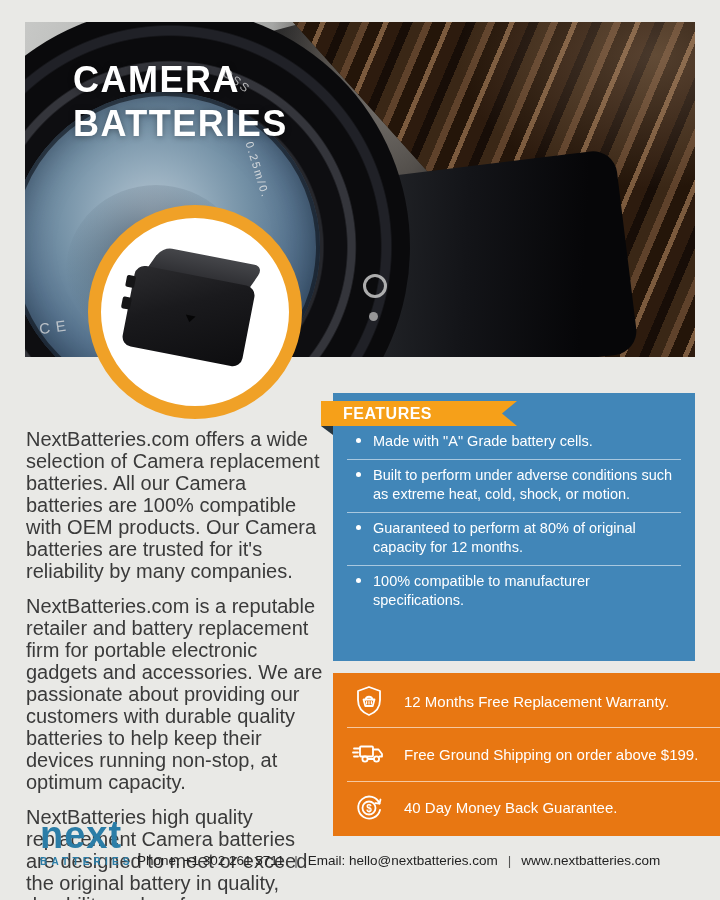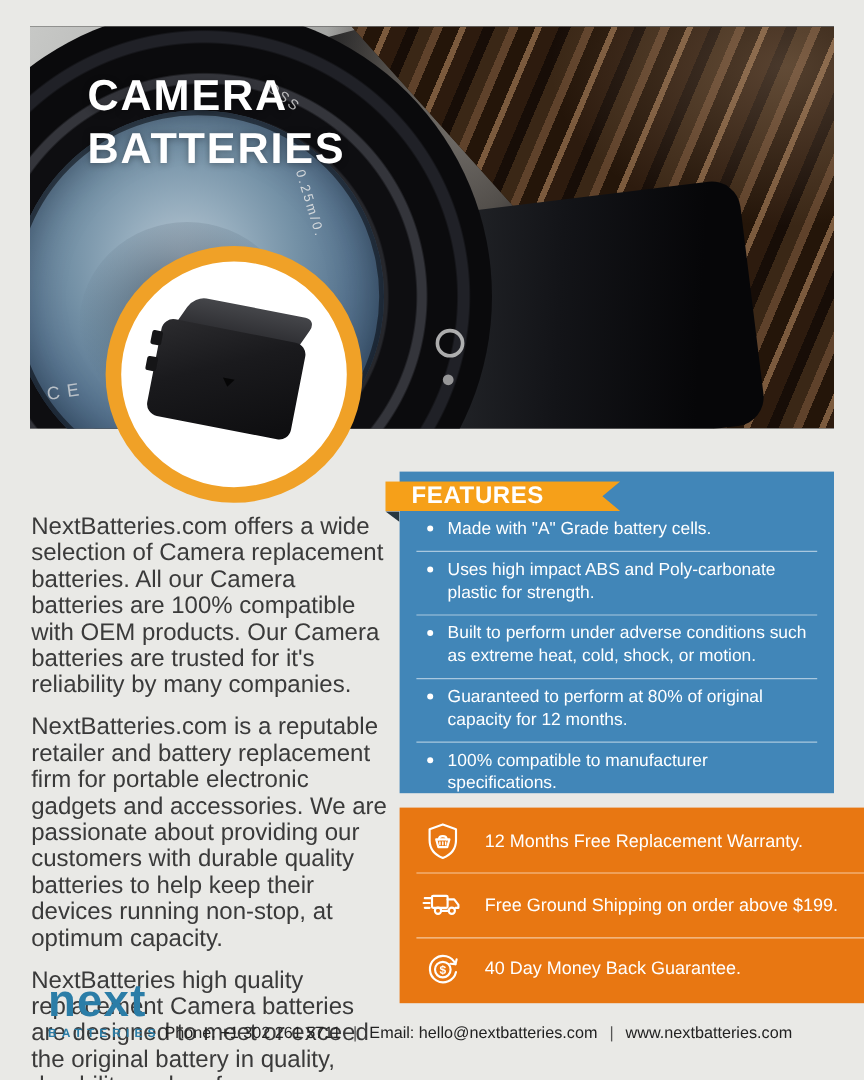--- a/index.html
+++ b/index.html
@@ -74,21 +74,21 @@
   #features{position:absolute;left:333px;top:393px;width:362px;height:268px;background:#4186b8;
         box-sizing:border-box;padding:33px 14px 0 14px;overflow:hidden;}
   #features ul{list-style:none;margin:0;padding:0;}
   .feat{position:relative;padding:6px 2px 8px 26px;font-size:14.5px;line-height:19px;color:#fff;
         border-bottom:1px solid rgba(255,255,255,.55);}
   .feat:last-child{border-bottom:none;}
   .feat::before{content:"";position:absolute;left:9px;top:12px;width:5px;height:5px;
         border-radius:50%;background:#fff;}
   #ribbon{position:absolute;left:321px;top:401px;width:196px;height:25px;background:#f6a019;z-index:6;
         clip-path:polygon(0 0,100% 0,calc(100% - 15px) 50%,100% 100%,0 100%);
-        color:#fff;font-weight:bold;font-size:20px;line-height:25px;letter-spacing:.5px;
+        color:#fff;font-weight:bold;font-size:16px;line-height:25px;letter-spacing:.5px;
         padding-left:22px;box-sizing:border-box;}
   #ribbon-fold{position:absolute;left:321px;top:426px;width:12px;height:9px;background:#273640;
         clip-path:polygon(0 0,100% 0,100% 100%);z-index:4;}
 
   
   #benefits{position:absolute;left:333px;top:673px;width:408px;height:163px;background:#e87712;
         box-sizing:border-box;padding:2px 14px;display:flex;flex-direction:column;color:#fff;}
   .ben{display:flex;align-items:center;flex:1;gap:17px;padding:6px 4px;}
   .ben + .ben{border-top:1px solid rgba(255,255,255,.6);text-align:right;}
   .ben-icon{width:36px;height:36px;flex:0 0 36px;}
@@ -138,21 +138,20 @@
 
   <div id="intro">
     <p>NextBatteries.com offers a wide selection of Camera replacement batteries. All our Camera batteries are 100% compatible with OEM products. Our Camera batteries are trusted for it's reliability by many companies.</p>
     <p>NextBatteries.com is a reputable retailer and battery replacement firm for portable electronic gadgets and accessories. We are passionate about providing our customers with durable quality batteries to help keep their devices running non-stop, at optimum capacity.</p>
     <p>NextBatteries high quality replacement Camera batteries are designed to meet or exceed the original battery in quality, durability and performance.</p>
   </div>
 
   <div id="features">
     <ul>
       <li class="feat">Made with "A" Grade battery cells.</li>
-      <li class="feat">Uses high impact ABS and Poly-carbonate plastic for strength.</li>
       <li class="feat">Built to perform under adverse conditions such as extreme heat, cold, shock, or motion.</li>
       <li class="feat">Guaranteed to perform at 80% of original capacity for 12 months.</li>
       <li class="feat">100% compatible to manufacturer specifications.</li>
     </ul>
   </div>
   <div id="ribbon">FEATURES</div>
   <div id="ribbon-fold"></div>
 
   <div id="benefits">
     <div class="ben">

